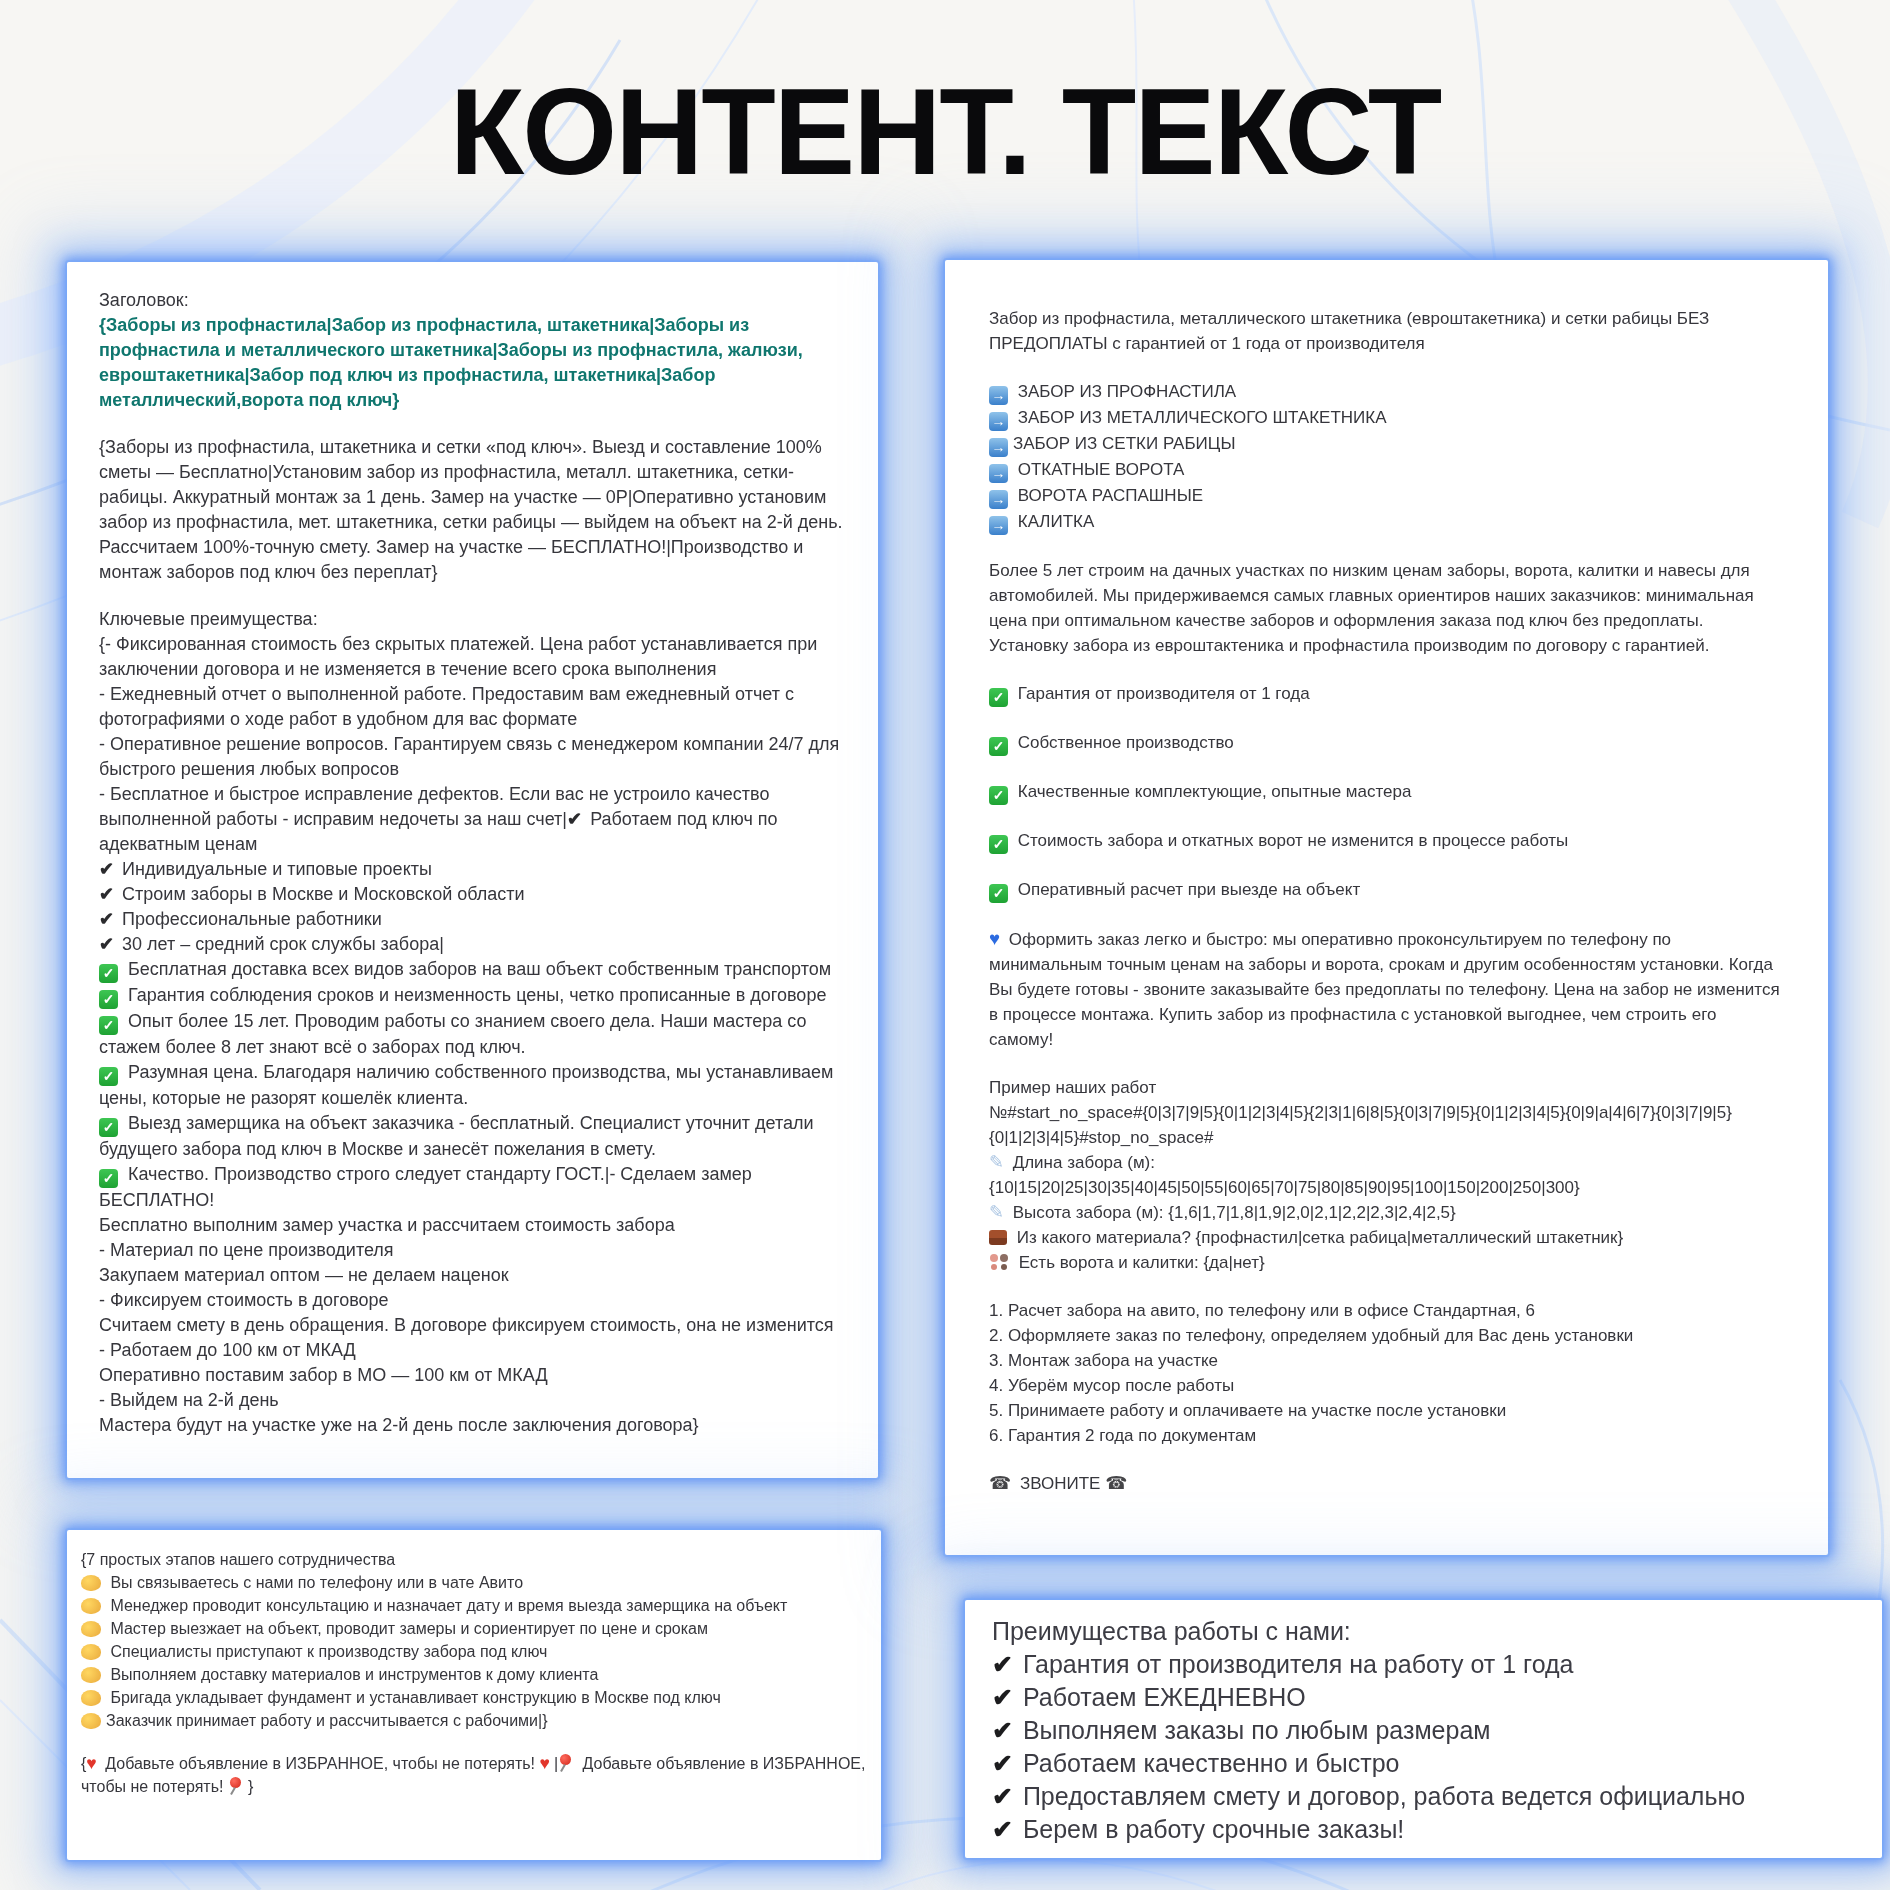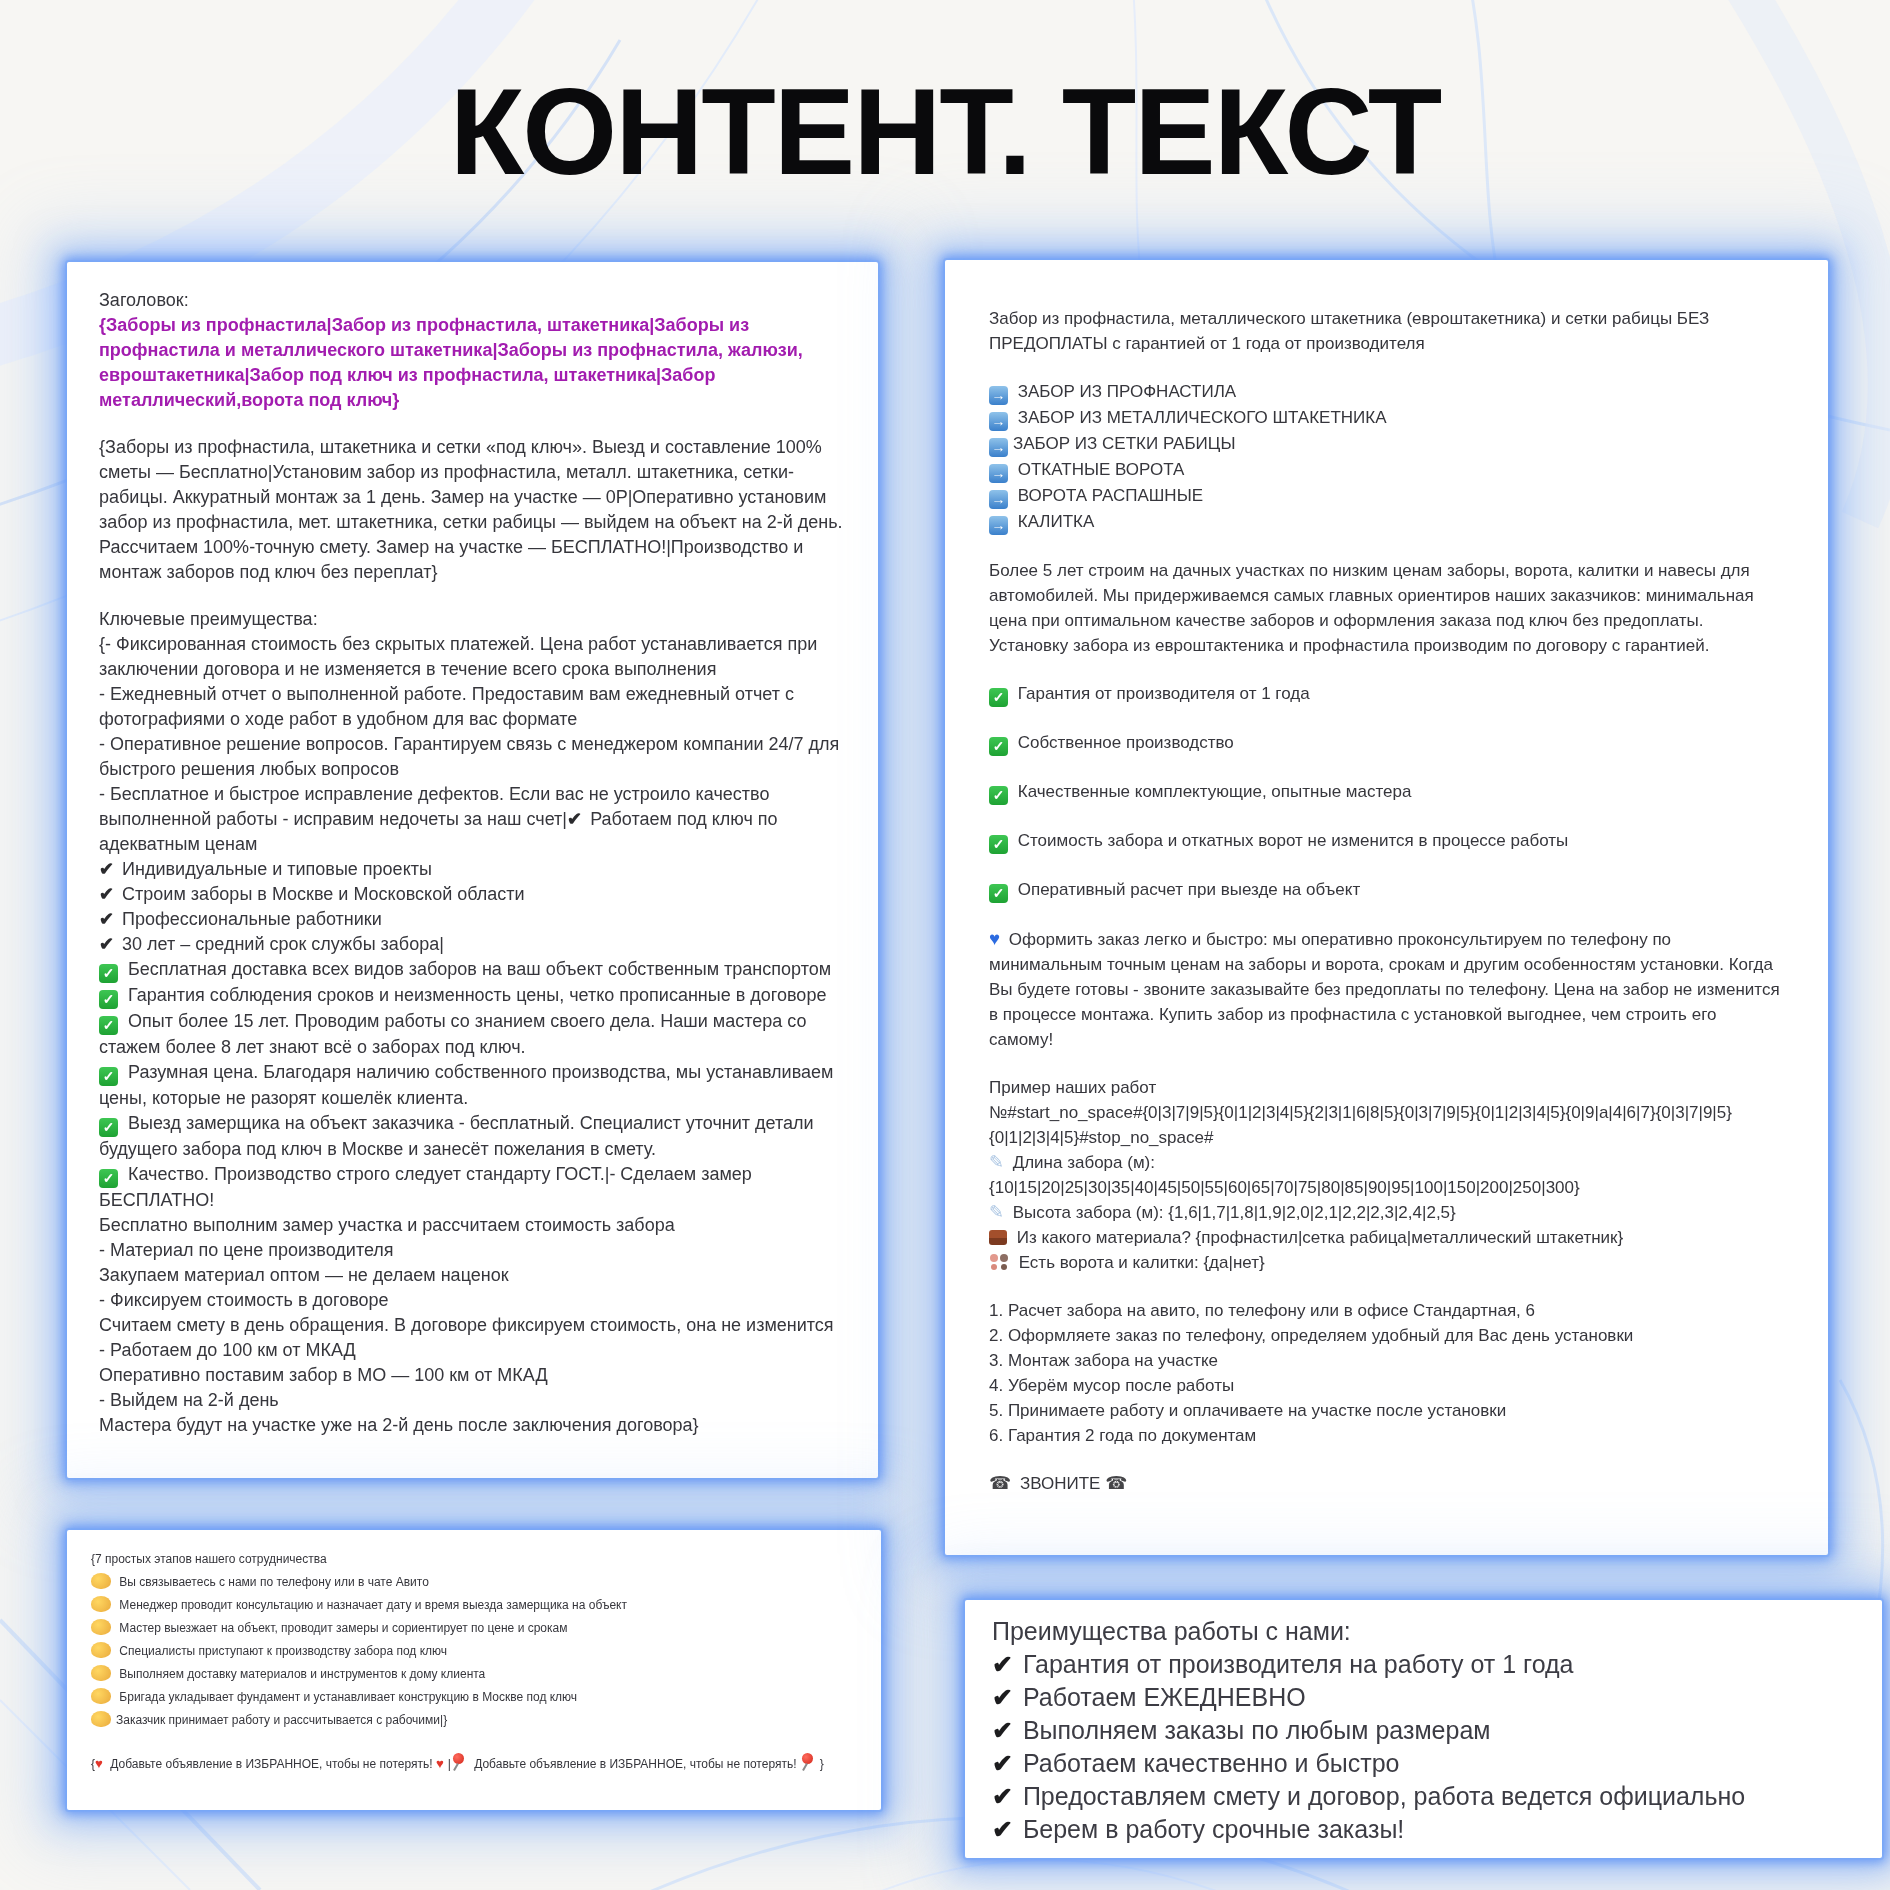--- a/index.html
+++ b/index.html
@@ -18,25 +18,25 @@
   .panel{
     position:absolute;background:#ffffff;box-sizing:border-box;z-index:1;
     border-radius:2px;overflow:hidden;
     box-shadow:
       0 0 0 2px rgba(120,168,248,.55),
       0 0 12px 4px rgba(88,142,244,.85),
       0 0 34px 16px rgba(110,162,248,.50),
       0 0 70px 34px rgba(150,190,250,.25);
   }
   #panel-headline{left:67px;top:262px;width:811px;height:1216px;padding:26px 32px;font-size:18px;line-height:25px;}
-  #panel-steps{left:67px;top:1530px;width:814px;height:280px;padding:18px 24px;font-size:12px;line-height:23px;}
+  #panel-steps{left:67px;top:1530px;width:814px;height:330px;padding:18px 14px;font-size:16px;line-height:23px;}
   #panel-description{left:945px;top:260px;width:883px;height:1295px;padding:46px 44px;font-size:17px;line-height:25px;}
   #panel-benefits{left:943px;top:1600px;width:917px;height:258px;padding:15px 27px;font-size:25px;line-height:33px;color:#3c3c44;margin-left:22px;}
   .ln{overflow-wrap:anywhere;}
-  .ln.b{font-weight:bold;color:#a21caf;}
+  .ln.b{font-weight:bold;color:#0f766e;}
   #panel-headline .sp{height:22px;}
   #panel-steps .sp{height:20px;}
   #panel-description .sp{height:23px;}
 
   
   .ic{display:inline-block;margin-right:5px;}
   .ic-checkgreen{
     width:19px;height:19px;border-radius:4px;vertical-align:-3px;
     background:linear-gradient(180deg,#3ec653,#1ea233);
     color:#fff;font-size:14px;font-weight:700;line-height:19px;text-align:center;

